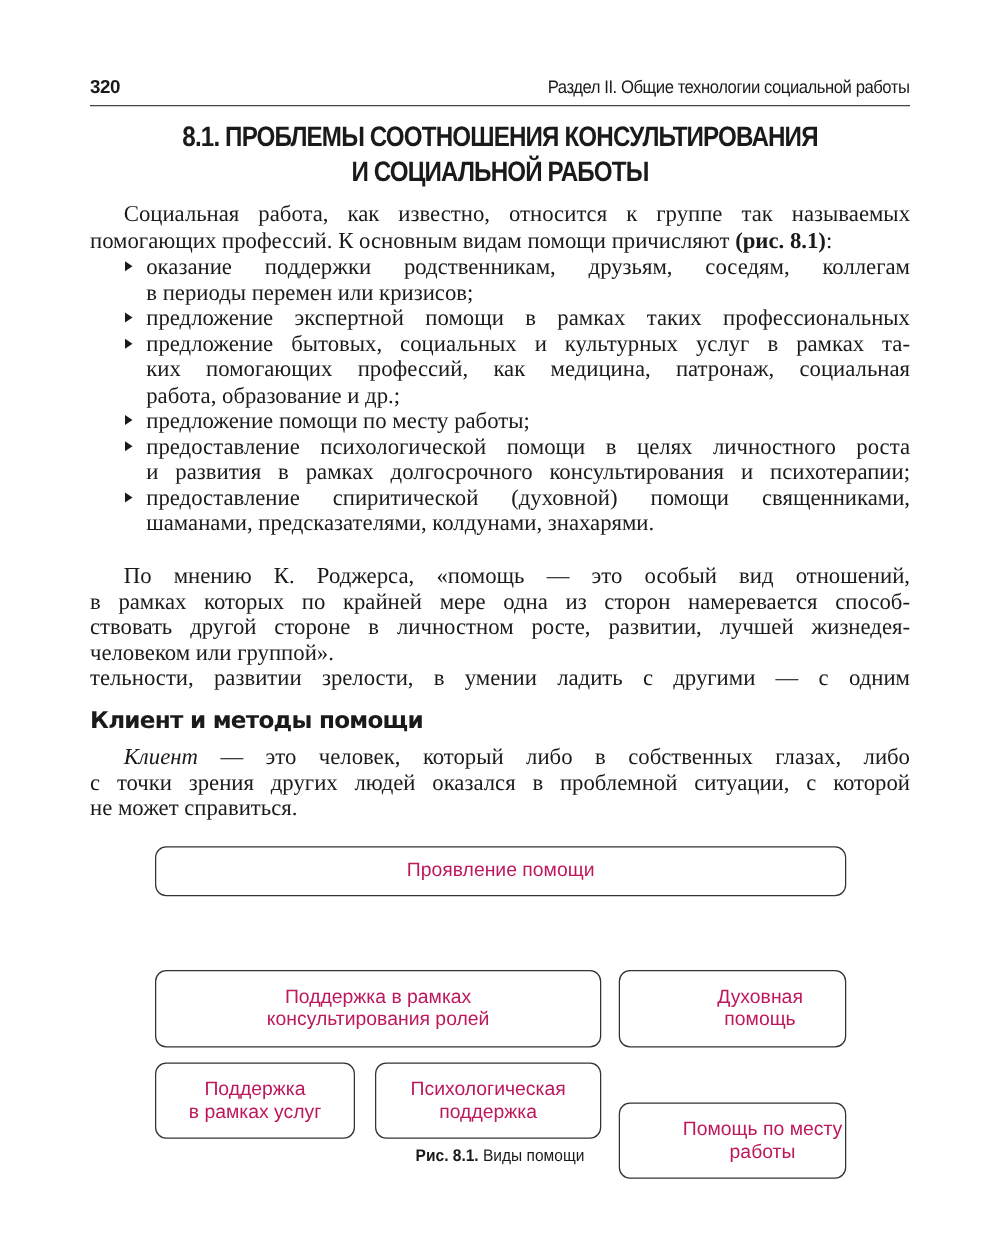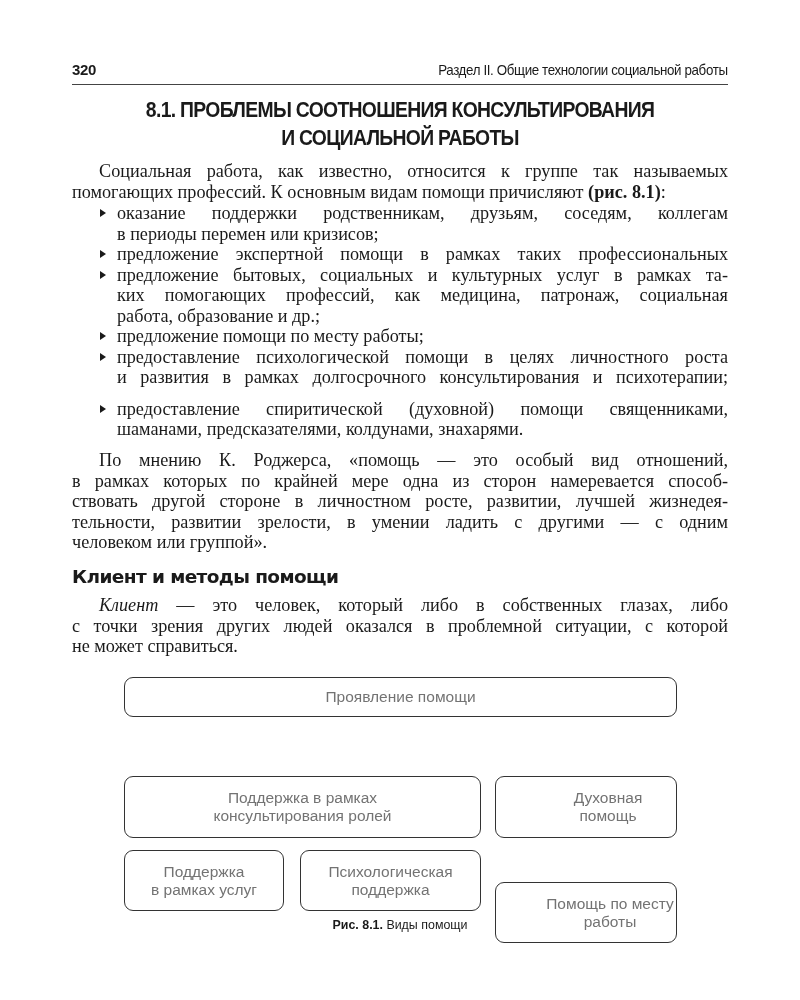--- a/index.html
+++ b/index.html
@@ -22,21 +22,21 @@
   .bullets { position: absolute; left: 72px; top: 203px; width: 656px; margin: 0; padding: 0; list-style: none; }
   .bullets li { position: relative; padding-left: 45px; }
   .bullet-marker { position: absolute; left: 28px; top: 6px; width: 0; height: 0; border-top: 4.5px solid transparent; border-bottom: 4.5px solid transparent; border-left: 6px solid #1a1a1a; }
 
   .section-heading { position: absolute; left: 72px; top: 566px; font-family: "DejaVu Sans", sans-serif; font-weight: bold; font-size: 18.5px; letter-spacing: -0.6px; }
 
   em.term { font-style: italic; }
   b.ref { font-weight: bold; }
 
   .diagram { position: absolute; left: 0; top: 0; width: 800px; height: 1000px; pointer-events: none; }
-  .box { position: absolute; border: 1.6px solid #333; border-radius: 9px; box-sizing: border-box; display: flex; align-items: center; justify-content: center; text-align: center; font-family: "Liberation Sans", sans-serif; font-size: 15.5px; line-height: 18px; color: #737373; background: #fff; pointer-events: auto; }
+  .box { position: absolute; border: 1.6px solid #333; border-radius: 9px; box-sizing: border-box; display: flex; align-items: center; justify-content: center; text-align: center; font-family: "Liberation Sans", sans-serif; font-size: 15.5px; line-height: 18px; color: #be185d; background: #fff; pointer-events: auto; }
   .box span { display: block; }
 
   .caption { position: absolute; left: 0; top: 917px; width: 800px; text-align: center; font-family: "Liberation Sans", sans-serif; font-size: 13.5px; transform: scaleX(0.92); transform-origin: center; }
   .caption b { font-weight: bold; }
 </style>
 </head>
 <body>
 
 <div class="page">
 
@@ -75,31 +75,31 @@
       <span class="bullet-marker"></span>
       <span style="display:block;">предложение помощи по месту работы;</span>
     </li>
     <li>
       <span class="bullet-marker"></span>
       <span style="display:block;text-align:justify;text-align-last:justify;">предоставление психологической помощи в целях личностного роста</span>
       <span style="display:block;text-align:justify;text-align-last:justify;">и развития в рамках долгосрочного консультирования и психотерапии;</span>
     </li>
     <li>
       <span class="bullet-marker"></span>
-      <span style="display:block;text-align:justify;text-align-last:justify;margin-top:11px;">предоставление спиритической (духовной) помощи священниками,</span>
+      <span style="display:block;text-align:justify;text-align-last:justify;">предоставление спиритической (духовной) помощи священниками,</span>
       <span style="display:block;">шаманами, предсказателями, колдунами, знахарями.</span>
     </li>
   </ul>
 
   <div class="para body-text" style="top:450px;">
     <span class="line indent">По мнению К. Роджерса, «помощь — это особый вид отношений,</span>
     <span class="line">в рамках которых по крайней мере одна из сторон намеревается способ-</span>
     <span class="line">ствовать другой стороне в личностном росте, развитии, лучшей жизнедея-</span>
+    <span class="line last">человеком или группой».</span>
     <span class="line">тельности, развитии зрелости, в умении ладить с другими — с одним</span>
-    <span class="line last">человеком или группой».</span>
   </div>
 
   <h2 class="section-heading" style="margin:0;">Клиент и методы помощи</h2>
 
   <div class="para body-text" style="top:595px;">
     <span class="line indent"><em class="term">Клиент</em><span> — это человек, который либо в собственных глазах, либо</span></span>
     <span class="line">с точки зрения других людей оказался в проблемной ситуации, с которой</span>
     <span class="line last">не может справиться.</span>
   </div>
 

